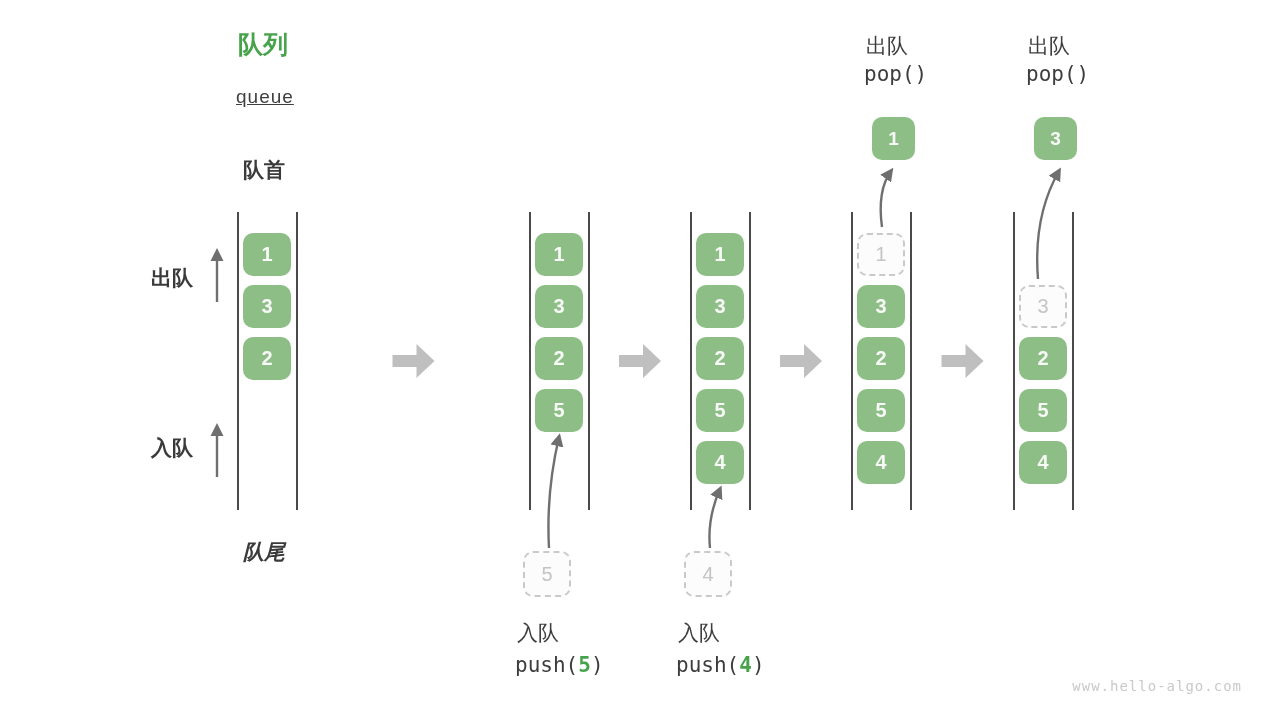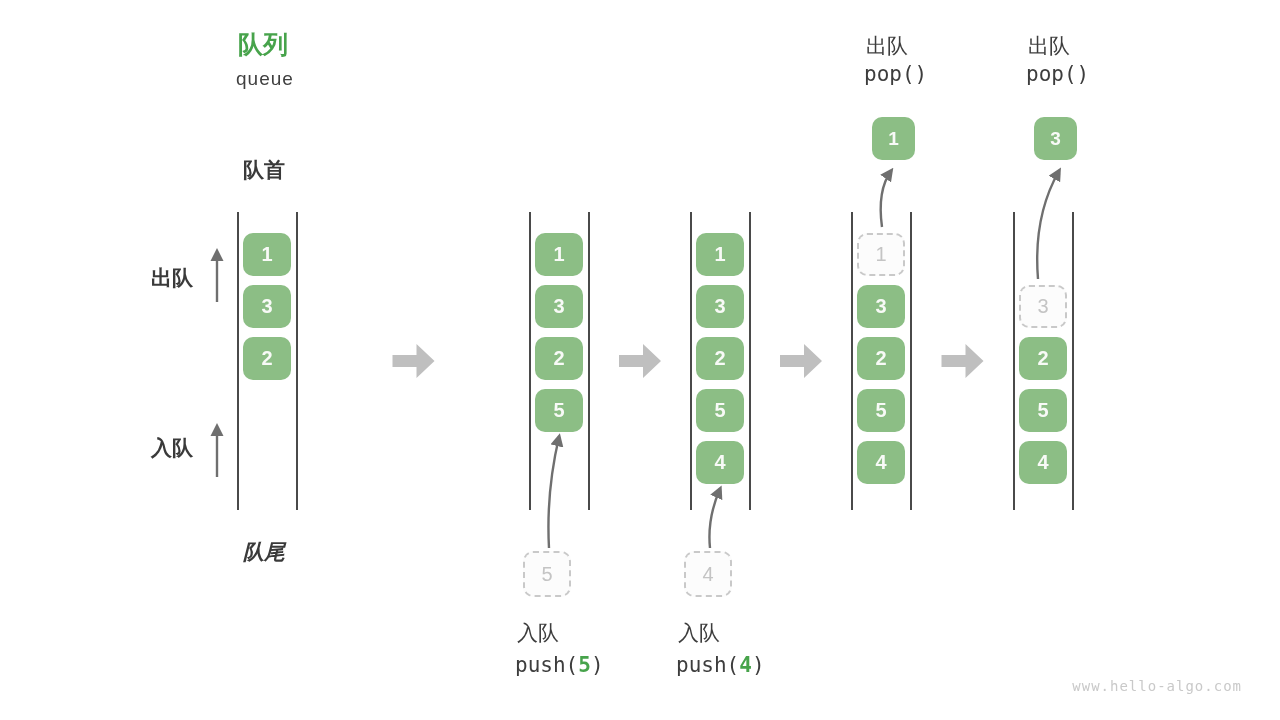--- a/index.html
+++ b/index.html
@@ -12,21 +12,21 @@
     --text-dark:#3A3A3A;
     --rail:#4A4A4A;
   }
   html,body{margin:0;padding:0;background:#ffffff;}
   #canvas{
     position:relative;width:1280px;height:720px;background:#ffffff;overflow:hidden;
     font-family:"Liberation Sans","DejaVu Sans",sans-serif;color:var(--text-dark);
   }
   .abs{position:absolute;}
   .title-zh{left:238px;top:28px;font-size:25px;font-weight:700;color:var(--accent-green);}
-  .title-en{left:236px;top:68px;font-size:19px;color:#3F3F3F;letter-spacing:1px;}
+  .title-en{left:236px;top:86px;font-size:19px;color:#3F3F3F;letter-spacing:1px;text-decoration:underline;}
   .side-label{font-size:21px;font-weight:700;color:var(--text-dark);}
   .front-label{left:243px;top:156px;}
   .rear-label{left:243px;top:538px;font-style:italic;}
   .dequeue-label{left:151px;top:264px;}
   .enqueue-label{left:151px;top:434px;}
   #overlay{left:0;top:0;width:1280px;height:720px;pointer-events:none;}
   .queue-col{position:absolute;top:212px;width:61px;height:298px;}
   .rail{position:absolute;top:0;width:2px;height:298px;background:var(--rail);}
   .rail.left{left:0;}
   .rail.right{left:59px;}

